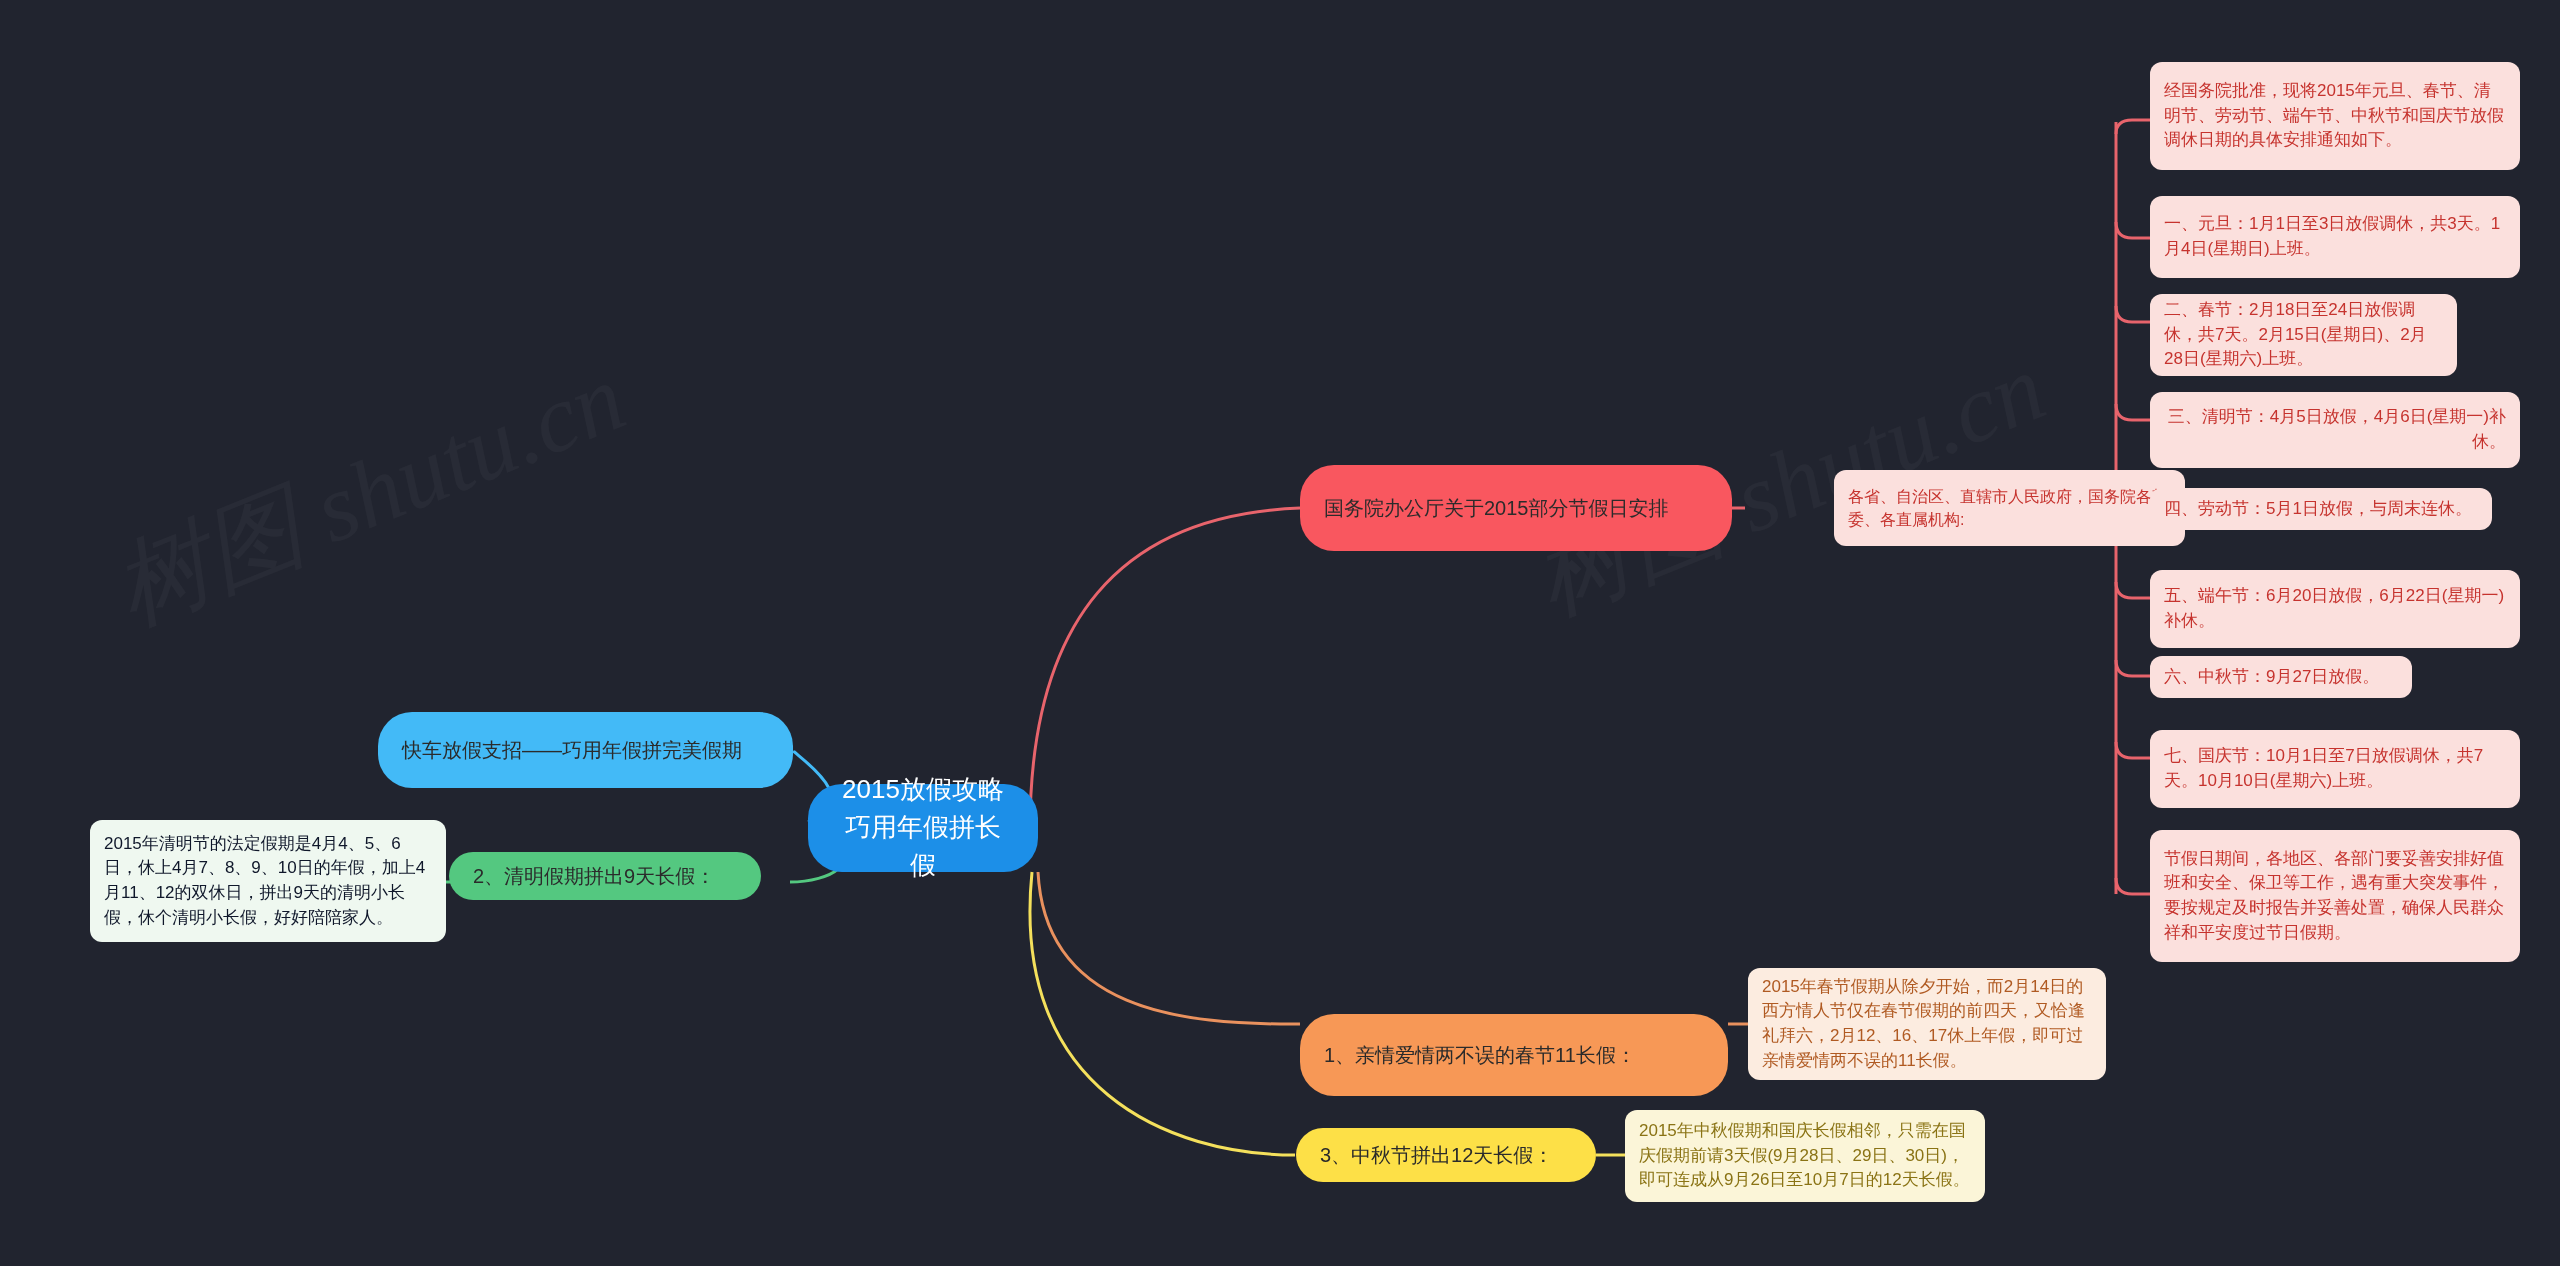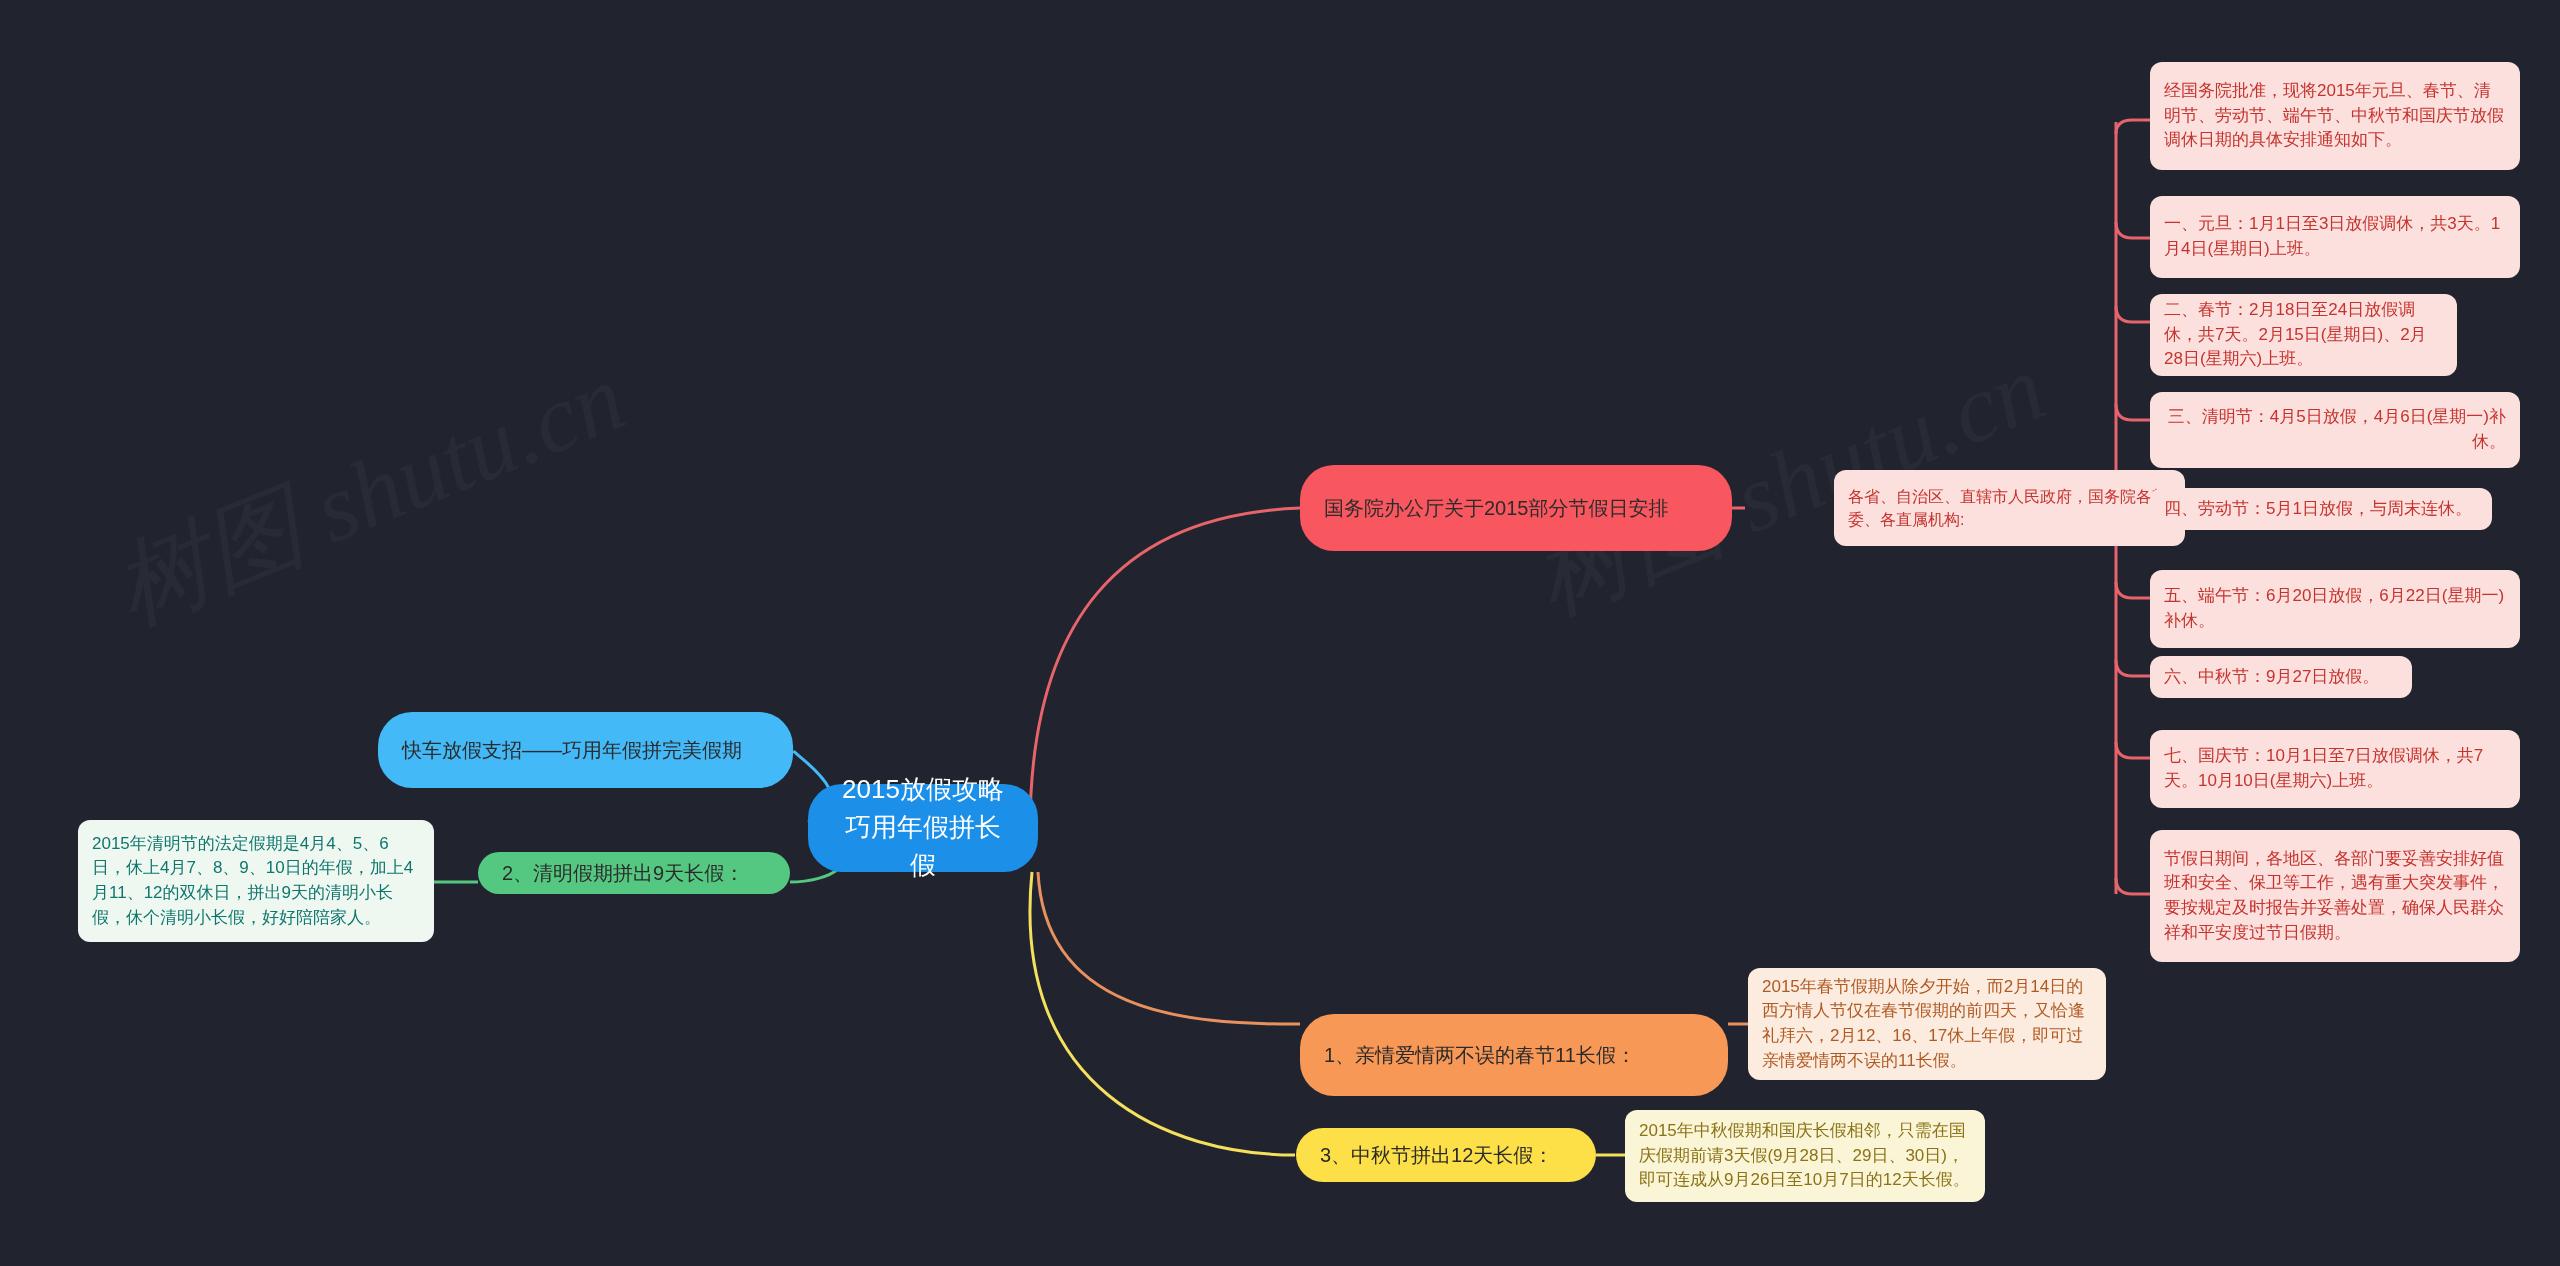--- a/index.html
+++ b/index.html
@@ -68,21 +68,21 @@
   .node.pill.yellow    { background: #fde047; }
 
   
   .node.card {
     border-radius: 12px;
     font-size: 17px;
     padding: 12px 14px;
     align-items: center;
   }
   .node.card.pink   { background: #fbe0dd; color: #c6332e; }
-  .node.card.mint   { background: #eff8f0; color: #0f766e; }
+  .node.card.mint   { background: #eff8f0; color: #0f172a; margin-left: 12px; }
   .node.card.peach  { background: #fcece0; color: #b05a22; }
   .node.card.cream  { background: #fbf5d8; color: #8a7314; }
   .inner { width: 100%; }
 </style>
 </head>
 <body style="background: rgb(33, 36, 47);">
 
 <div id="canvas" style="background: rgb(33, 36, 47);">
 
   <div class="watermark" style="left:100px; top:430px;">树图 shutu.cn</div>
@@ -168,21 +168,21 @@
   </div>
 
   <div class="node card pink" style="left:2150px; top:830px; width:370px; height:132px;">
     <span class="inner">节假日期间，各地区、各部门要妥善安排好值班和安全、保卫等工作，遇有重大突发事件，要按规定及时报告并妥善处置，确保人民群众祥和平安度过节日假期。</span>
   </div>
 
   <div class="node pill lightblue" style="left:378px; top:712px; width:415px; height:76px;">
     <span class="inner">快车放假支招——巧用年假拼完美假期</span>
   </div>
 
-  <div class="node pill green" style="left:478px; top:852px; width:312px; height:42px; justify-content:flex-end;">
+  <div class="node pill green" style="left:449px; top:852px; width:312px; height:48px; justify-content:flex-end;">
     <span class="inner">2、清明假期拼出9天长假：</span>
   </div>
 
   <div class="node card mint" style="left:78px; top:820px; width:356px; height:122px;">
     <span class="inner">2015年清明节的法定假期是4月4、5、6日，休上4月7、8、9、10日的年假，加上4月11、12的双休日，拼出9天的清明小长假，休个清明小长假，好好陪陪家人。</span>
   </div>
 
   <div class="node pill orange" style="left:1300px; top:1014px; width:428px; height:82px;">
     <span class="inner">1、亲情爱情两不误的春节11长假：</span>
   </div>

